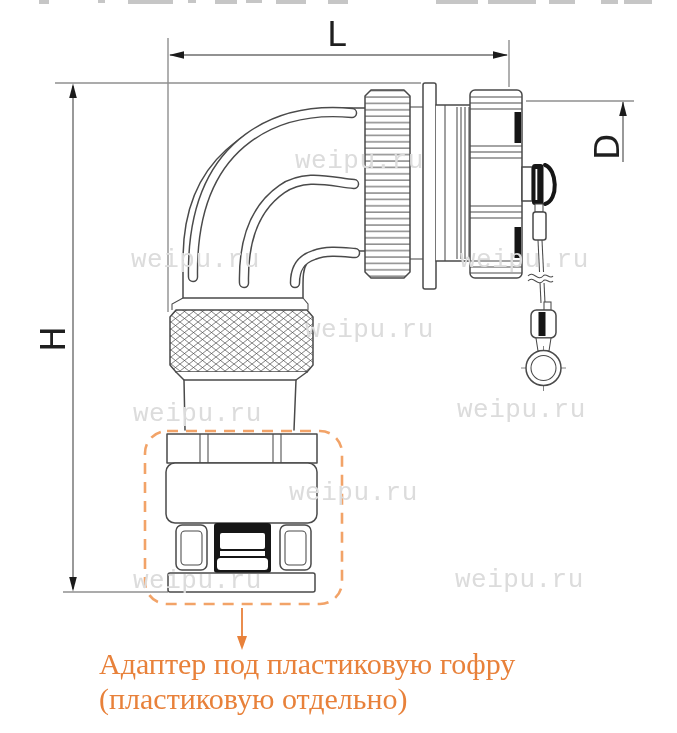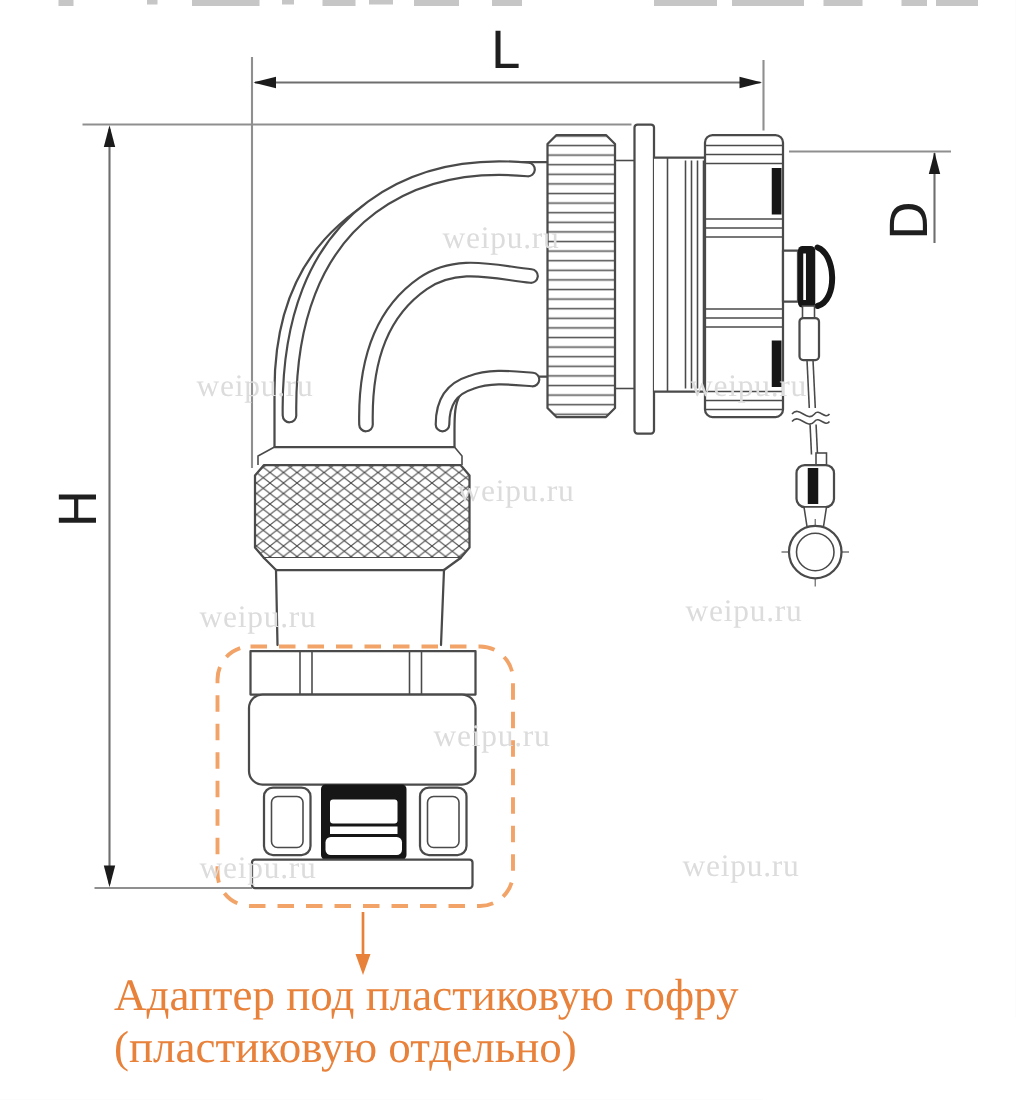--- a/index.html
+++ b/index.html
@@ -32,29 +32,29 @@
   .oline{stroke:var(--accent-orange);stroke-width:1.8;fill:none;}
   .ofill{fill:var(--accent-orange);stroke:none;}
   .artifact{fill:#c6c6c6;stroke:none;}
   
   .dimlabel{
     position:absolute;color:#1f1f1f;font-family:"DejaVu Sans","Liberation Sans",sans-serif;
     font-size:34px;font-weight:500;line-height:1;user-select:none;
   }
   .dimlabel.rot{transform:rotate(-90deg);transform-origin:center center;}
   .wm{
-    position:absolute;color:var(--watermark-gray);font-size:21px;letter-spacing:.5px;
-    font-family:Liberation Serif, serif;user-select:none;white-space:nowrap;
+    position:absolute;color:var(--watermark-gray);font-size:26px;letter-spacing:.5px;
+    font-family:Liberation Mono, monospace;user-select:none;white-space:nowrap;
   }
   .note{
     position:absolute;left:76px;top:646px;color:var(--accent-orange);
     font-family:"Liberation Serif","DejaVu Serif",serif;
     font-size:30px;line-height:35px;white-space:nowrap;
   }
-  .note span{display:block;}
+  .note span{display:block;margin-left:23px;}
 </style>
 </head>
 <body>
 
 <div class="stage">
 
   <svg width="677" height="733" viewBox="0 0 677 733">
     <defs>
       <pattern id="ribs" width="10" height="6.4" patternUnits="userSpaceOnUse">
         <rect width="10" height="6.4" fill="#ffffff"></rect>

